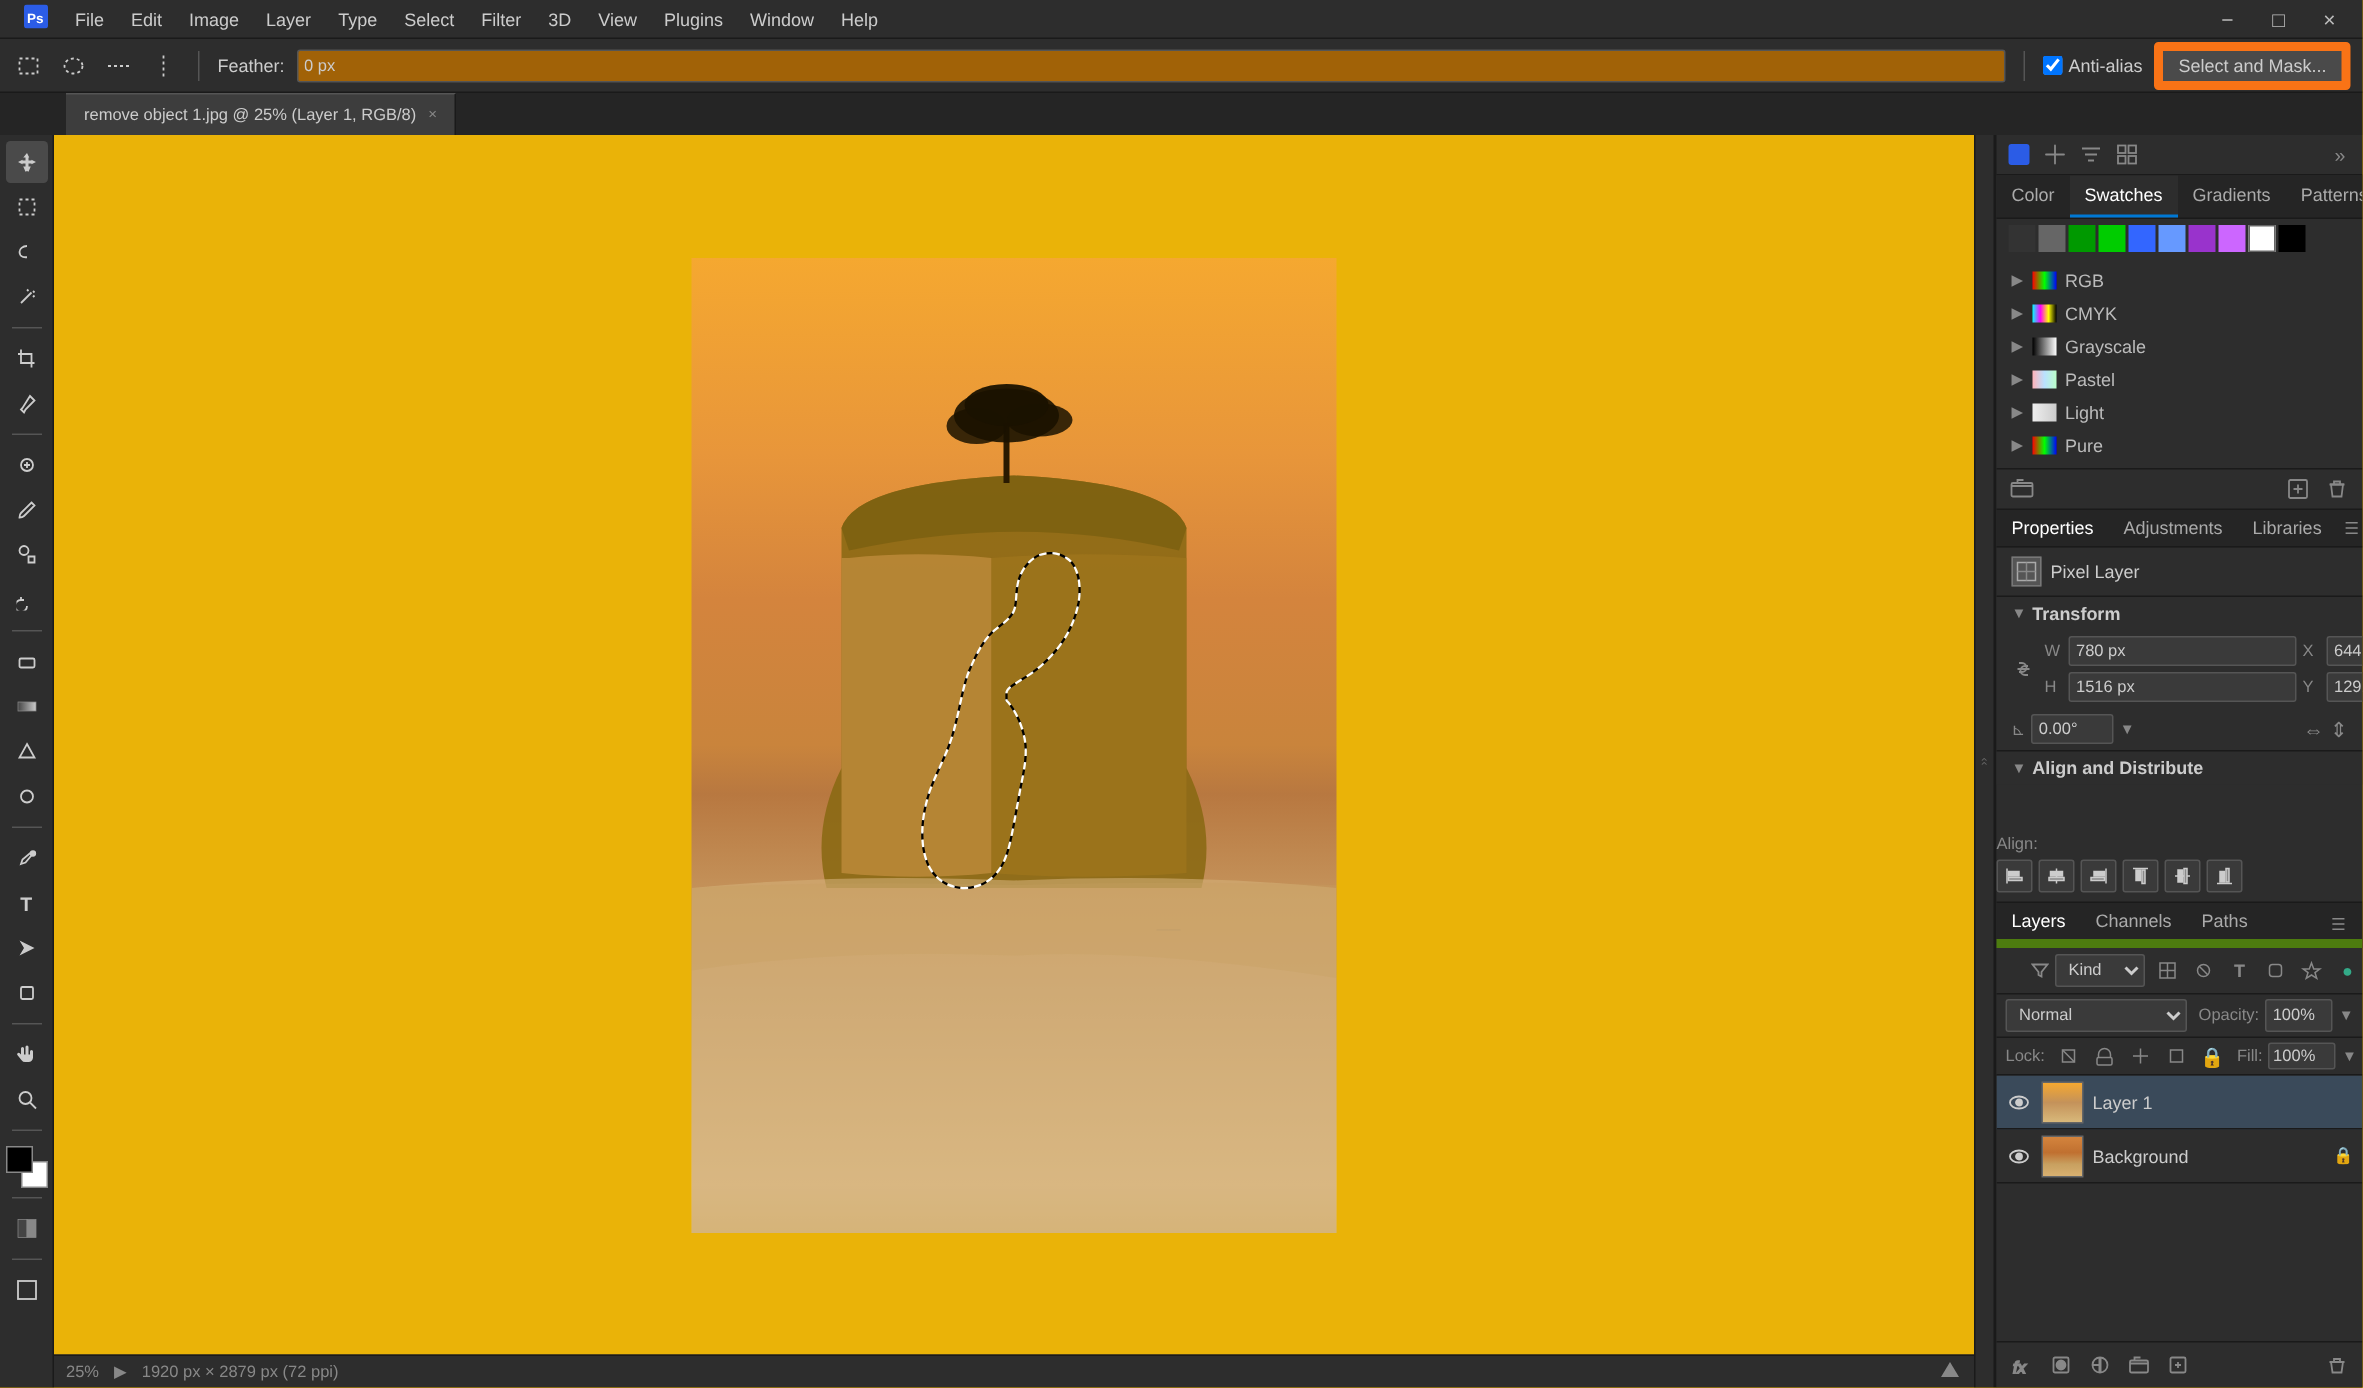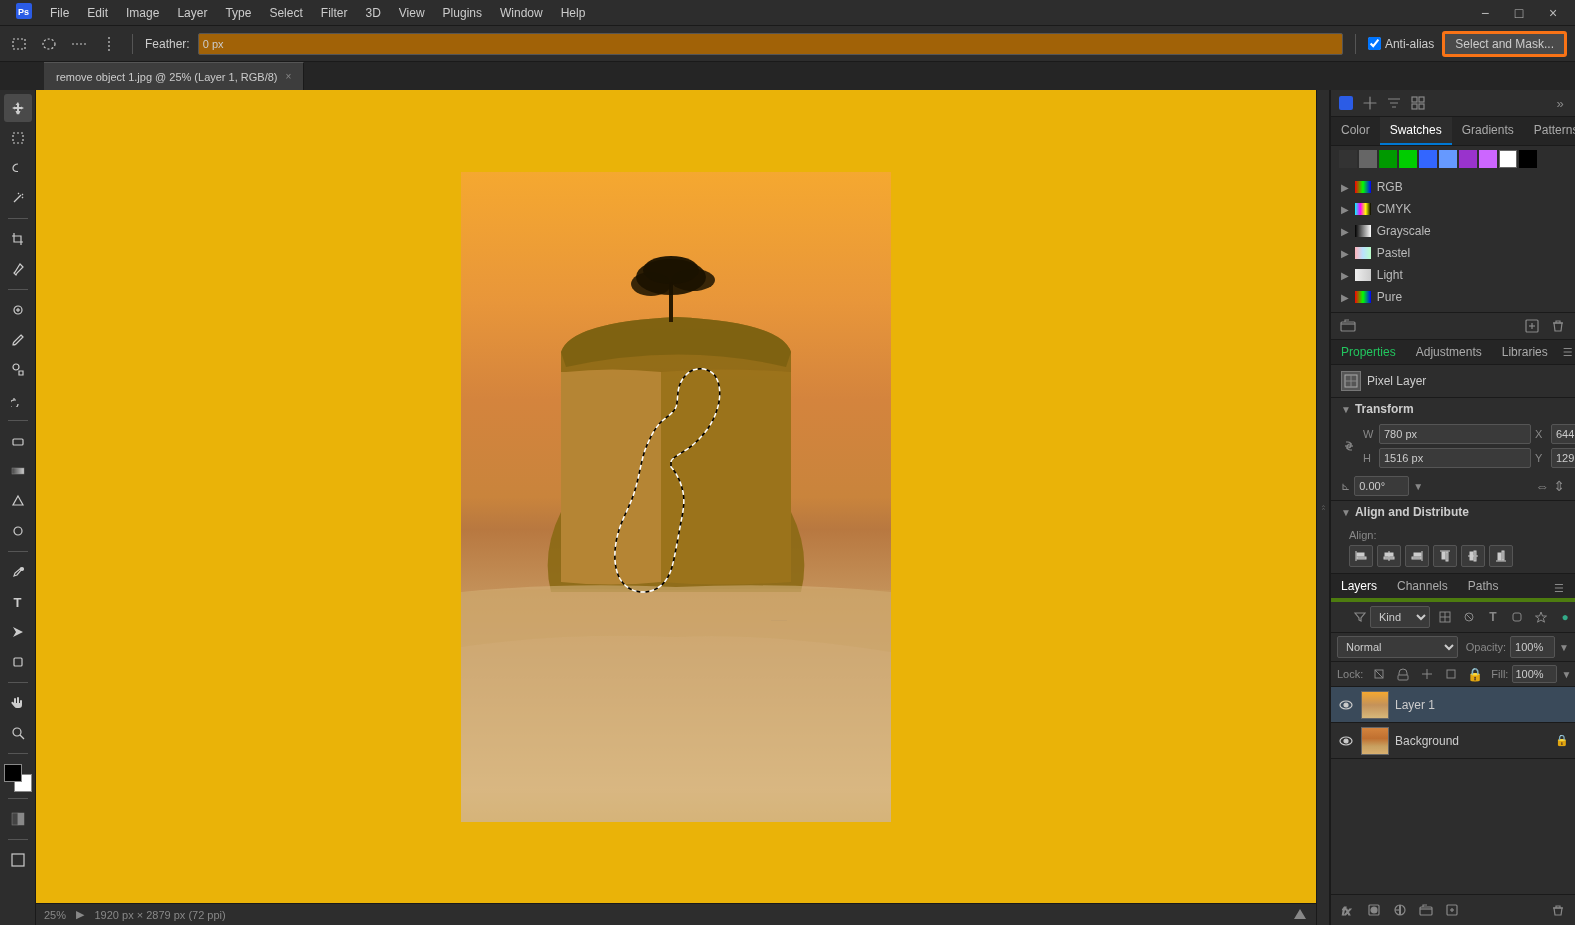--- a/index.html
+++ b/index.html
@@ -64,21 +64,21 @@
       border: 1px solid #555;
       color: #ccc;
       padding: 0 4px;
       font-size: 11px;
       border-radius: 2px;
     }
     .options-bar input[type="checkbox"] { margin-right: 4px; }
     .anti-alias-label { display: flex; align-items: center; justify-content: space-between; }
     .select-mask-btn {
       background: #4a4a4a;
-      border: 3px solid #f97316;
+      border: 6px solid #f97316;
       color: #ccc;
       padding: 3px 10px;
       cursor: pointer;
       font-size: 12px;
       border-radius: 3px;
     }
 
     
     .tab-bar {
       height: 28px;
@@ -339,21 +339,21 @@
       background: #252525;
       border-bottom: 1px solid #1a1a1a;
       align-items: center;
     }
     .props-tab {
       padding: 5px 10px;
       font-size: 12px;
       cursor: pointer;
       color: #aaa;
     }
-    .props-tab.active { color: #22c55e; }
+    .props-tab.active { color: #ffffff; }
 
     .pixel-layer-row {
       display: flex;
       align-items: center;
       padding: 6px 10px;
       gap: 6px;
       font-size: 12px;
       color: #ccc;
     }
     .pixel-layer-icon {
@@ -407,21 +407,22 @@
       gap: 8px;
     }
     .angle-field {
       display: flex;
       align-items: center;
       gap: 4px;
     }
     .angle-icon { color: #888; font-size: 11px; }
 
     .align-distribute {
-      padding: 6px 18px;
+      padding: 6px 0;
+      margin-top: 28px;
     }
     .align-label { font-size: 11px; color: #888; margin-bottom: 4px; }
     .align-row {
       display: flex;
       gap: 4px;
     }
     .align-btn {
       width: 24px;
       height: 22px;
       background: #3a3a3a;
@@ -439,21 +440,21 @@
     .layers-panel {
       flex: 1;
       display: flex;
       flex-direction: column;
       background: #2d2d2d;
       min-height: 0;
     }
     .layers-tabs {
       display: flex;
       background: #252525;
-      border-bottom: 4px solid #4d7c0f;
+      border-bottom: 6px solid #4d7c0f;
       align-items: flex-end;
     }
     .layers-tab {
       padding: 5px 10px;
       font-size: 12px;
       cursor: pointer;
       color: #aaa;
     }
     .layers-tab.active { color: #fff; }
 

